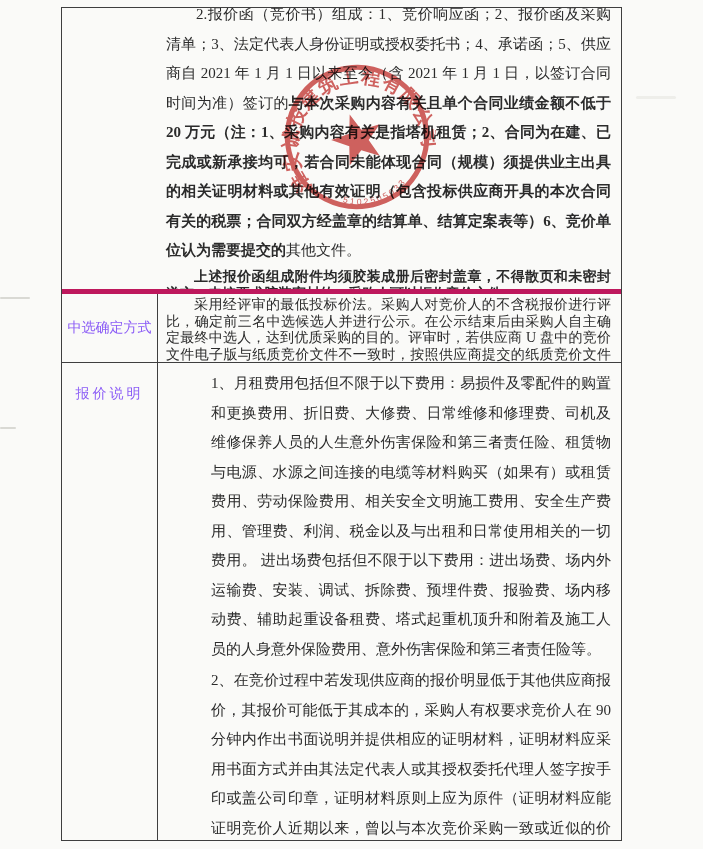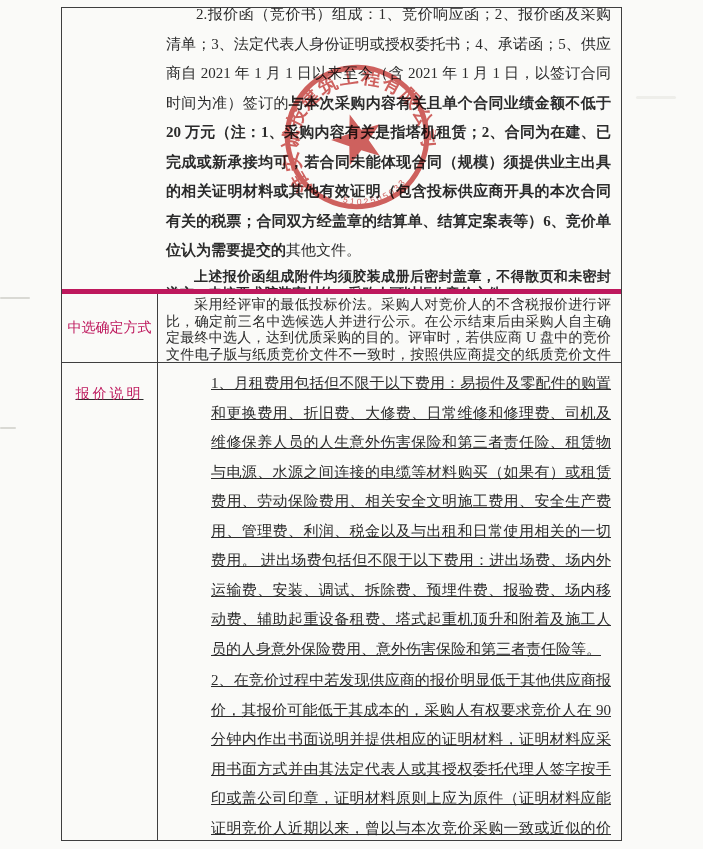--- a/index.html
+++ b/index.html
@@ -15,26 +15,26 @@
   .doc-table{
     position:absolute;left:61px;top:7px;width:561px;height:834px;
     border:1px solid #3f3f3f;
     box-sizing:border-box;
     display:flex;flex-direction:column;
     background:transparent;
   }
   .t-row{display:flex;flex-direction:row;box-sizing:border-box;overflow:hidden;}
   .t-row.r1{height:286px;border-bottom:5px solid #be185d;align-items:center;}
   .t-row.r2{height:69px;border-bottom:1px solid #3f3f3f;}
-  .t-row.r3{flex:1;text-decoration:underline;}
+  .t-row.r3{flex:1;}
   .t-label{
     width:96px;flex:0 0 96px;border-right:1px solid #3f3f3f;
     box-sizing:border-box;
     display:flex;justify-content:center;
-    font-size:14px;color:#be185d;
+    font-size:14px;color:#8b5cf6;
   }
   .t-label.center{align-items:center;}
   .t-label.top{align-items:flex-start;padding-top:22px;}
   .t-label .spaced{letter-spacing:3px;}
   .t-content{
     flex:1;box-sizing:border-box;overflow:hidden;
     text-align:justify;
   }
   .r1 .t-content{padding:8px 10px 0 8px;}
   .r2 .t-content{padding:3px 10px 0 8px;}

